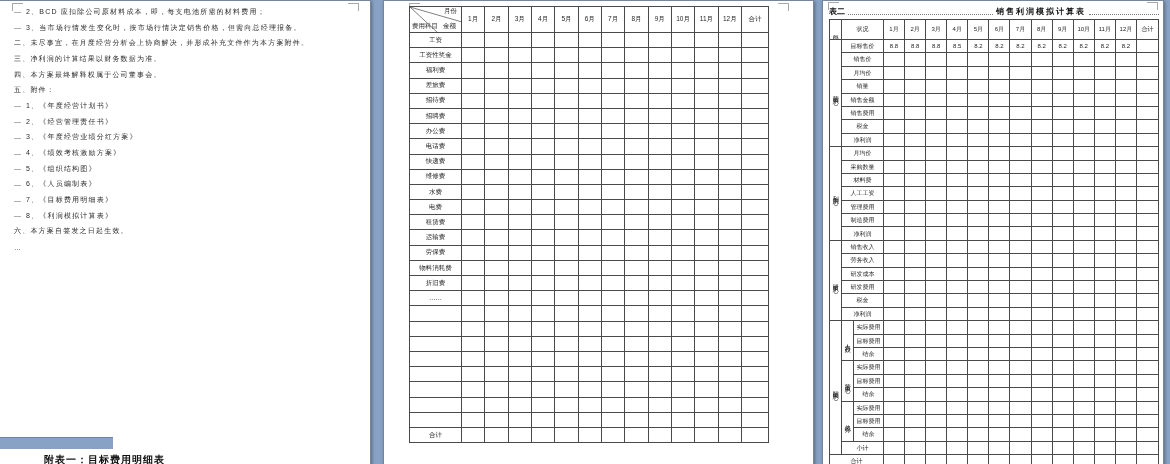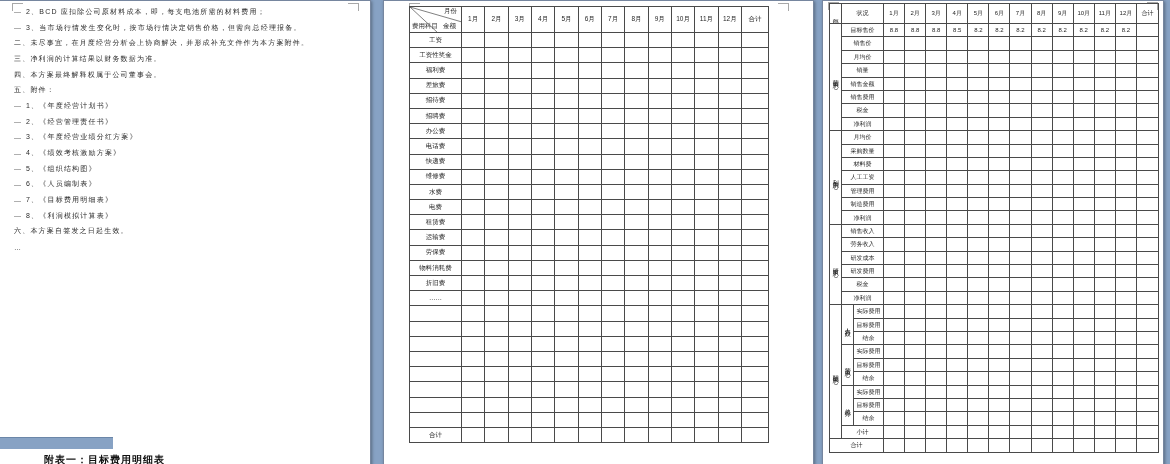--- a/index.html
+++ b/index.html
@@ -609,20 +609,26 @@
           </tbody>
         </table>
       </div>
   </div>
 </div>
 
 <div class="page" id="page3">
   <span class="cmark tl" style="left:5px;top:1px;"></span>
   <span class="cmark tr" style="left:324px;top:1px;"></span>
   <div class="tablewrap" id="t3wrap">
+    <div class="ttitle" style="height:14px;">
+      <span class="tlabel">表二</span>
+      <span class="leader"></span>
+      <span class="ttext" style="font-size:8px;letter-spacing:2px;">销售利润模拟计算表</span>
+      <span class="leader2"></span>
+    </div>
     <div id="t3host">
         <table class="doc-table t3">
           <colgroup>
             <col style="width: 12px;">
             <col style="width: 12px;">
             <col style="width: 30px;">
             <col>
             <col>
             <col>
             <col>

